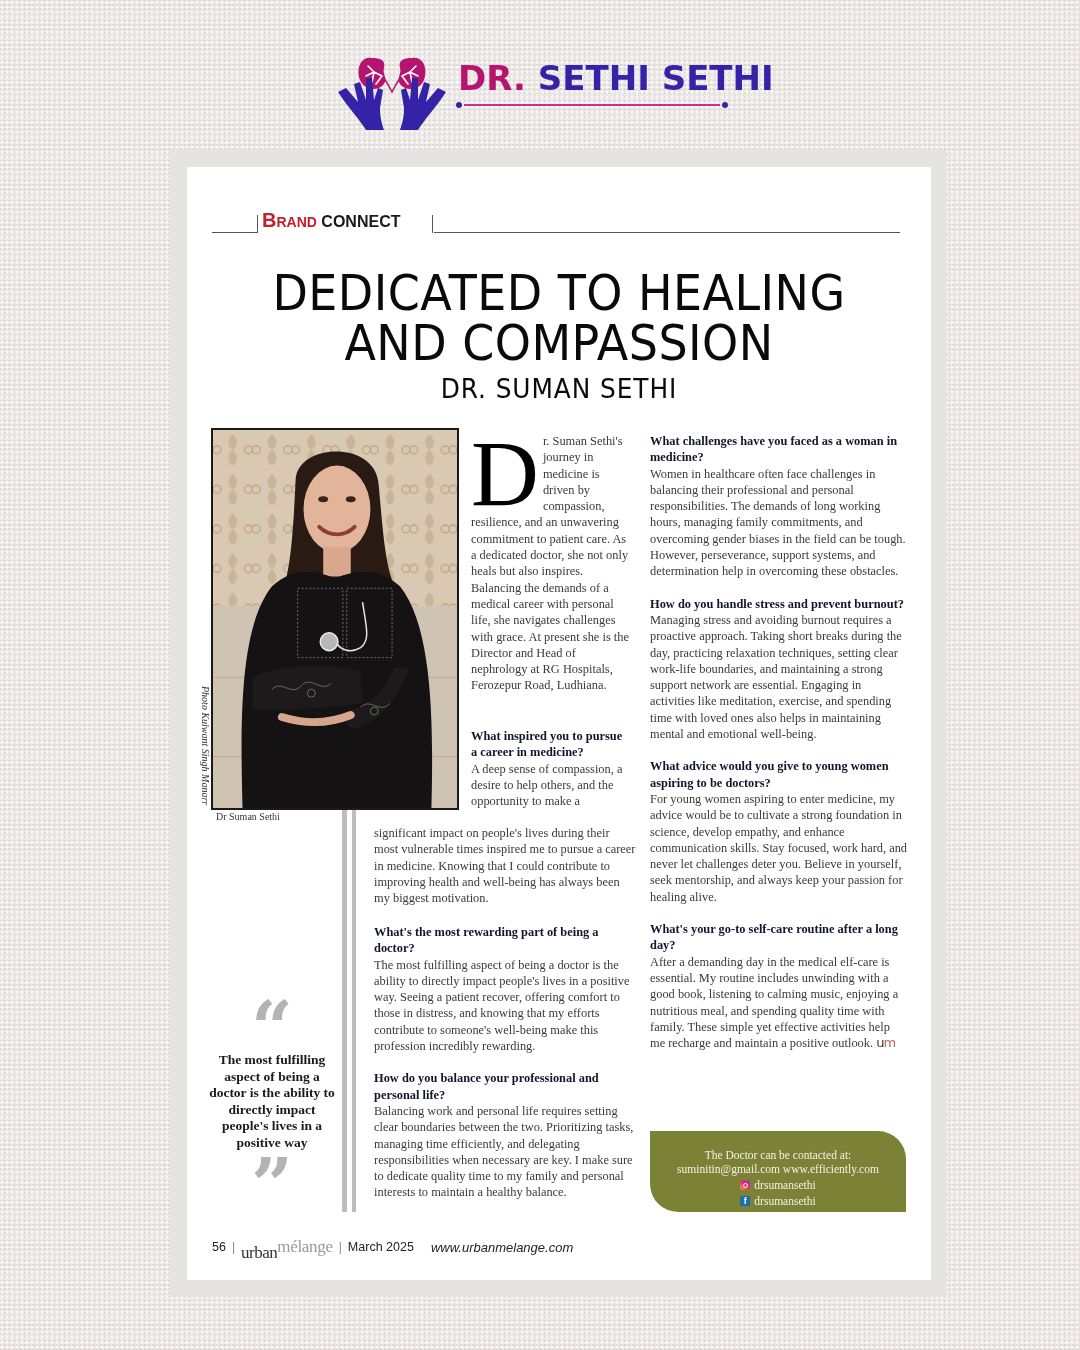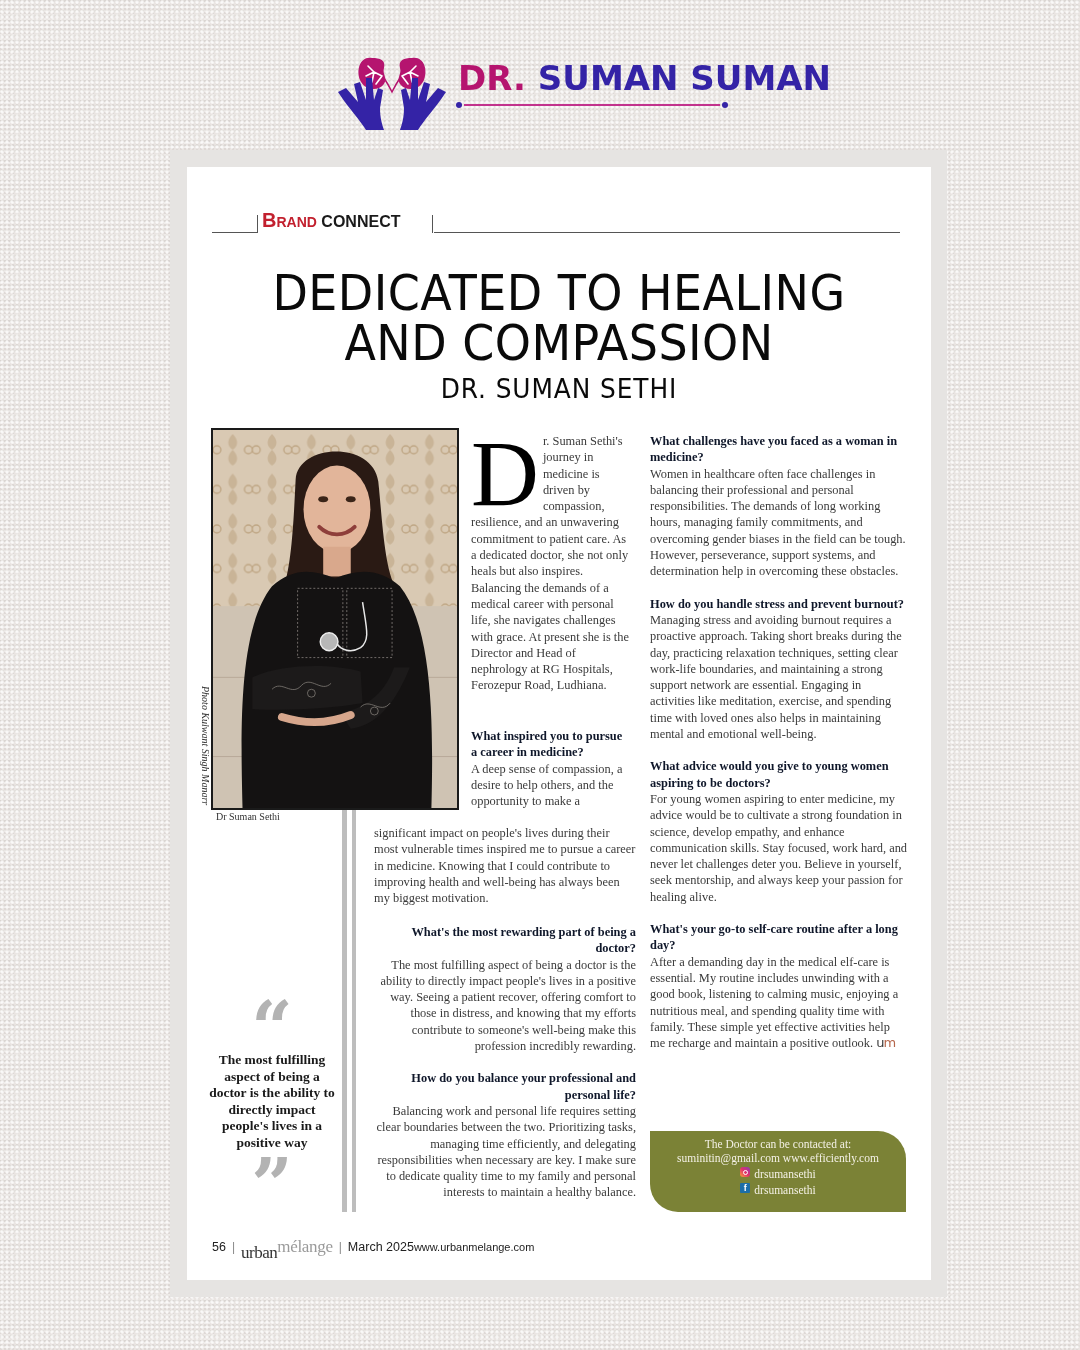--- a/index.html
+++ b/index.html
@@ -88,49 +88,49 @@
   .pull-quote .qmark.close { margin-top: 6px; }
 
   
   .body-text { font-family: "Liberation Serif", serif; font-size: 12.4px; line-height: 16.3px; color: #3a3a3a; }
   .q-head { font-weight: bold; color: #0f172a; }
   .intro { position: absolute; left: 471px; top: 433px; width: 160px; }
   .dropcap { float: left; font-size: 94px; line-height: 72px; height: 76px; margin: 4px 4px 0 0;
     color: #000; font-family: "Liberation Serif", serif; }
   .q1-block { position: absolute; left: 471px; top: 728px; width: 160px; }
   .q1-cont { position: absolute; left: 374px; top: 825px; width: 262px; }
-  .col-mid { position: absolute; left: 374px; top: 924px; width: 262px; text-align: right; }
+  .col-mid { position: absolute; left: 374px; top: 924px; width: 262px; }
   .col-right { position: absolute; left: 650px; top: 433px; width: 258px; }
   .block { margin-bottom: 16px; }
 
   
   .contact {
     position: absolute; left: 650px; top: 1131px; width: 256px; height: 81px;
     background: #7b8236; border-radius: 0 28px 0 28px; color: #f4f1e6; text-align: center;
-    font-size: 11.5px; line-height: 14px; padding-top: 6px;
-  }
-  .contact .row { display: flex; justify-content: center; align-items: flex-start; gap: 4px; margin-top: 2px; }
+    font-size: 11.5px; line-height: 14px; padding-top: 17px;
+  }
+  .contact .row { display: flex; justify-content: center; align-items: center; gap: 4px; margin-top: 2px; }
   .contact .row:first-of-type { margin-top: 6px; }
   .ig-icon { width: 10px; height: 10px; border-radius: 3px;
     background: linear-gradient(45deg, #f9a03c, #e0306b, #8a39b8); display: inline-block; position: relative; }
   .ig-icon::after { content:""; position:absolute; left:2.5px; top:2.5px; width:3px; height:3px; border:1px solid #fff; border-radius:50%; }
   .fb-icon { width: 10px; height: 10px; background: #1c6ea8; color: #fff; font-family: "Liberation Sans", sans-serif;
     font-weight: bold; font-size: 9px; line-height: 11px; text-align: center; display: inline-block; border-radius: 1px; }
 
   .um-mark { font-family: "DejaVu Sans", sans-serif; font-size: 13px; letter-spacing: -1px; }
   .um-mark .u { color: #3a3a3a; }
   .um-mark .m { color: #b5654a; }
 
   
   .footer { position: absolute; left: 212px; top: 1238px; height: 18px; display: flex; align-items: center;
     font-family: "Liberation Sans", sans-serif; font-size: 12.5px; color: #222; white-space: nowrap; }
   .footer .sep { color: #888; margin: 0 6px; font-size: 12px; }
   .footer .mag-urban { font-family: "Liberation Serif", serif; font-size: 17px; color: #333; letter-spacing: -0.5px; margin-top: 12px; }
   .footer .mag-melange { font-family: "Liberation Serif", serif; font-size: 17px; color: #9a9a9a; letter-spacing: -0.3px; }
-  .footer .url { font-size: 11px; margin-left: 0; color: #222; }
+  .footer .url { font-style: italic; font-size: 13px; margin-left: 17px; color: #222; }
 </style>
 </head>
 <body>
 
 <div class="logo">
   <svg class="emblem" viewBox="0 0 112 82">
 
     <g fill="#b5146f">
       <path d="M36 10 C24 8 20 22 24 32 C28 42 42 44 48 36 C52 30 46 26 48 20 C50 12 44 10 36 10 Z"></path>
       <path d="M76 10 C88 8 92 22 88 32 C84 42 70 44 64 36 C60 30 66 26 64 20 C62 12 68 10 76 10 Z"></path>
@@ -141,21 +141,21 @@
     </g>
     <path d="M48 30 C52 36 54 40 56 44 C58 40 60 36 64 30" stroke="#b5146f" stroke-width="1.5" fill="none"></path>
 
     <g fill="#3423a6">
       <path d="M2 44 L10 40 L22 54 L18 36 L24 34 L30 52 L30 30 L36 30 L38 52 L42 40 L47 42 L44 60 C44 70 46 76 48 82 L30 82 C24 72 14 62 2 44 Z"></path>
       <path d="M110 44 L102 40 L90 54 L94 36 L88 34 L82 52 L82 30 L76 30 L74 52 L70 40 L65 42 L68 60 C68 70 66 76 64 82 L82 82 C88 72 98 62 110 44 Z"></path>
     </g>
   </svg>
   <div class="brand-name">
     <span class="dr">DR.</span>
-    <span class="name">SUMAN SUMAN</span>
+    <span class="name">SETHI SETHI</span>
   </div>
   <div class="underline"></div>
 </div>
 
 <div class="frame"></div>
 <div class="page"></div>
 
 <div class="section-head">
   <div class="rule-left"></div>
   <div class="tick" style="left:45px"></div>

